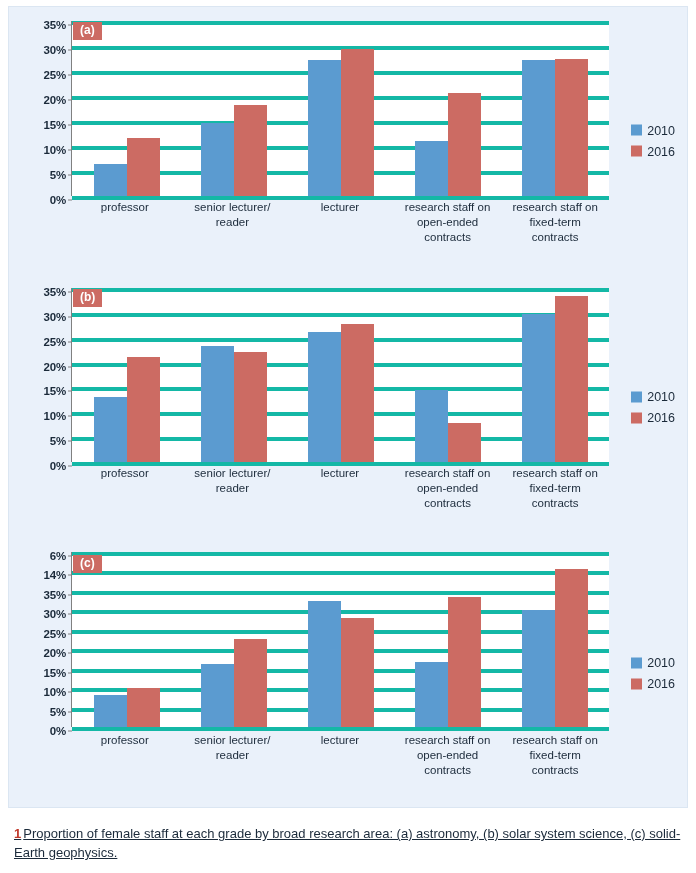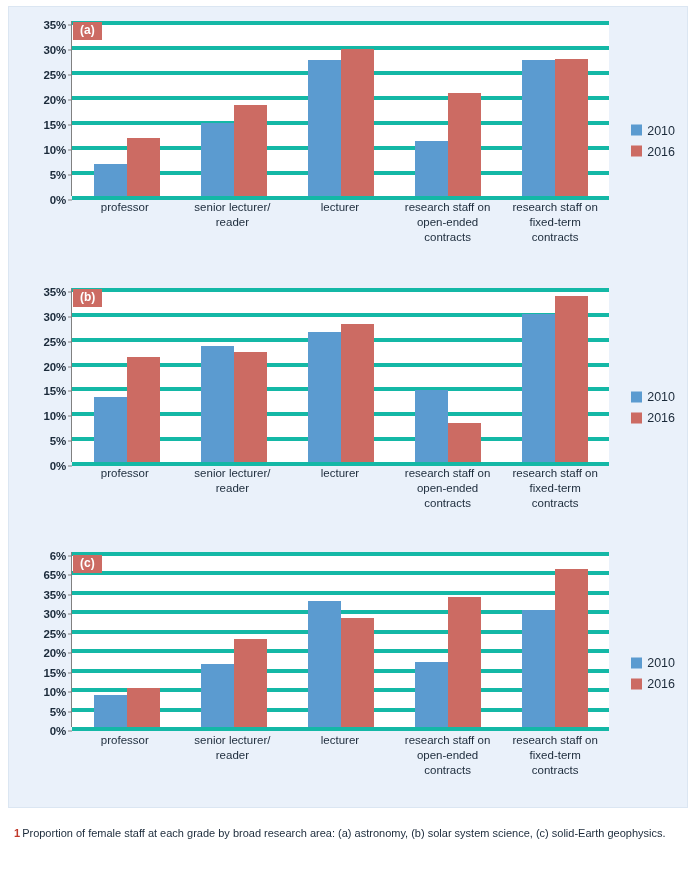--- a/index.html
+++ b/index.html
@@ -163,24 +163,25 @@
   .legend-swatch.y2010 { background: #5b9bd0; }
   .legend-swatch.y2016 { background: #cc6b63; }
   .legend-label {
     font-size: 12.5px;
     color: #1b2a3a;
   }
 
   .caption {
     margin-top: 16px;
     padding: 0 4px 0 6px;
-    font-size: 11px;
+    font-size: 13px;
     line-height: 19px;
     color: #1b2a3a;
     max-width: 672px;
+    text-decoration: underline;
   }
   .caption-num {
     color: #c0392b;
     font-weight: bold;
     margin-right: 2px;
   }
 </style>
 </head>
 <body>
 
@@ -406,21 +407,21 @@
             </div>
             <div class="gridline" style="top: 33.3333%;">
               <span class="ytick-label" style="top: 0px;">30%</span>
               <span class="ytick-mark" style="top: 0px;"></span>
             </div>
             <div class="gridline" style="top: 22.2222%;">
               <span class="ytick-label" style="top: 0px;">35%</span>
               <span class="ytick-mark" style="top: 0px;"></span>
             </div>
             <div class="gridline" style="top: 11.1111%;">
-              <span class="ytick-label" style="top: 0px;">65%</span>
+              <span class="ytick-label" style="top: 0px;">14%</span>
               <span class="ytick-mark" style="top: 0px;"></span>
             </div>
             <div class="gridline" style="top: 0%;">
               <span class="ytick-label" style="top: 0px;">6%</span>
               <span class="ytick-mark" style="top: 0px;"></span>
             </div>
           </div>
         <div class="bars-layer">
             <div class="cat-group">
               <div class="bar y2010" title="2010: 8.2%" style="height: 18.2222%;"></div>

